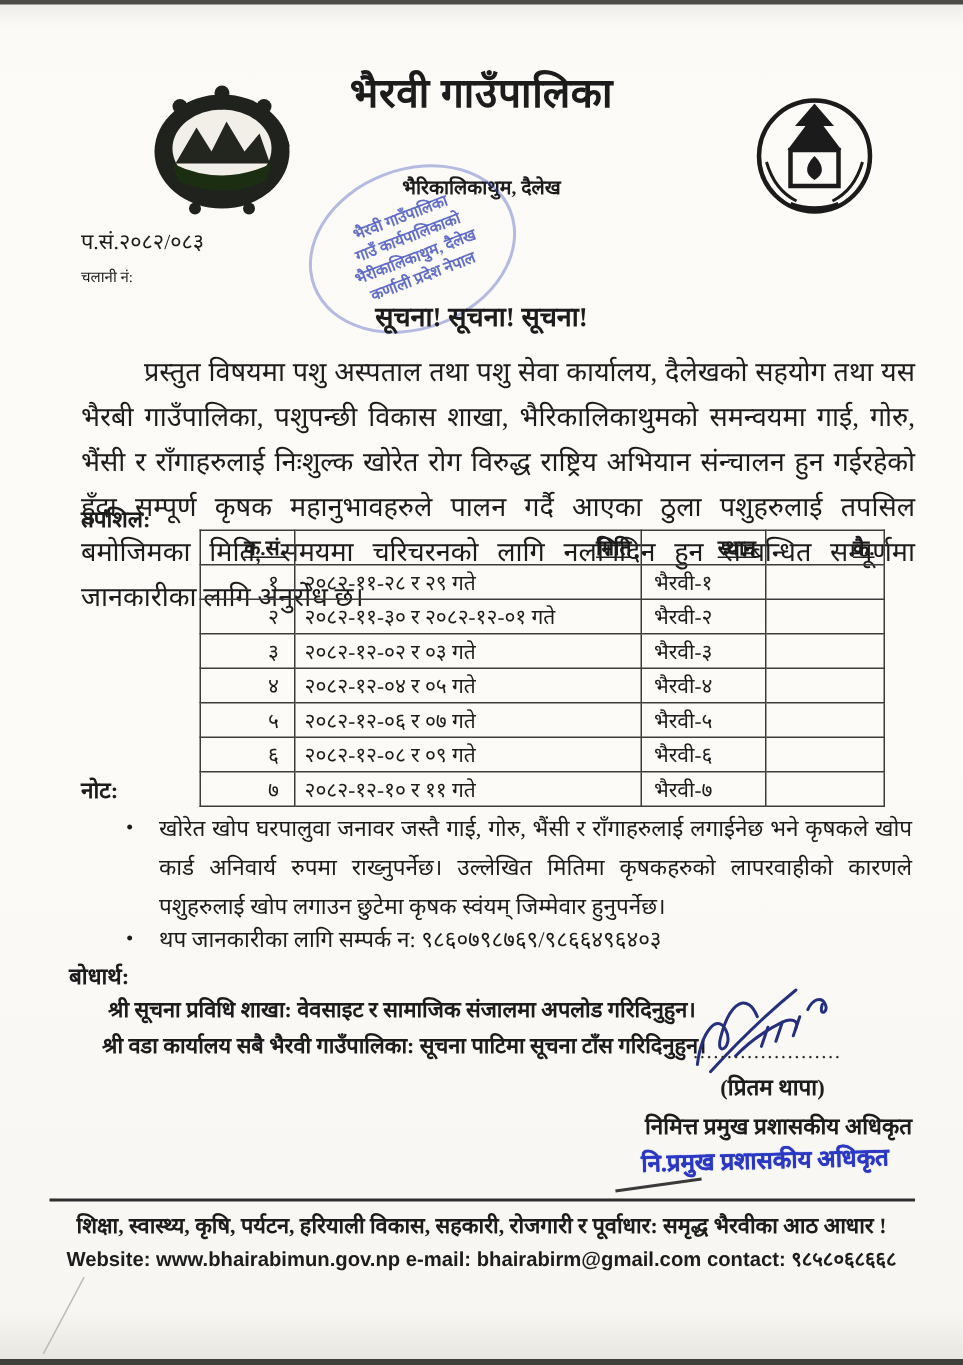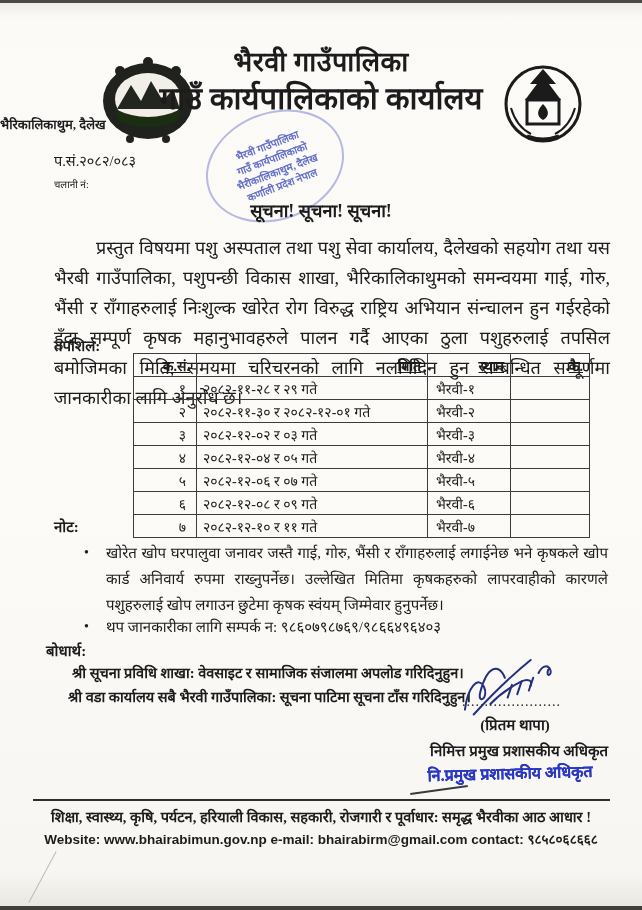--- a/index.html
+++ b/index.html
@@ -9,21 +9,21 @@
     font-family:"Liberation Serif","DejaVu Serif",serif;
     color:#1c1c1c;
   }
   .abs{position:absolute;}
   .scan-edge-top{top:0;left:0;width:100%;height:3px;background:#4a4a46;}
   .scan-edge-bottom{bottom:0;left:0;width:100%;height:4px;background:#3f3f3c;}
   .scan-scratch{left:42px;top:848px;width:1px;height:58px;background:#bcbcb6;transform:rotate(28deg);}
   
   .hdr-muni{top:42px;left:0;width:100%;text-align:center;font-size:27px;font-weight:700;letter-spacing:.5px;}
   .hdr-office{top:76px;left:0;width:100%;text-align:center;font-size:31px;font-weight:600;}
-  .hdr-addr1{top:115px;left:0;width:100%;font-size:13px;font-weight:700;}
+  .hdr-addr1{top:115px;left:0;width:100%;text-align:center;font-size:13px;font-weight:700;}
   .hdr-addr2{top:134px;left:0;width:100%;text-align:center;font-size:13px;font-weight:700;}
   .emblem-left{top:55px;left:100px;width:97px;height:96px;}
   .emblem-right{top:60px;left:497px;width:92px;height:92px;}
   
   .stamp-center{
     top:112px;left:204px;width:138px;height:104px;
     transform:rotate(-21deg);
     border:2px solid rgba(62,78,190,.42);border-radius:50%;
     display:flex;flex-direction:column;align-items:center;justify-content:center;
     color:rgba(54,70,186,.85);font-size:10.5px;font-weight:700;line-height:1.35;
@@ -104,21 +104,20 @@
       <path d="M46 9 L33 24 L40 24 L28 40 L64 40 L52 24 L59 24 Z" fill="#1b1b1b"></path>
       <path d="M30 40 L62 40 L62 64 L30 64 Z" fill="none" stroke="#1b1b1b" stroke-width="3"></path>
       <path d="M46 44 C52 50 53 56 46 60 C39 56 40 50 46 44 Z" fill="#1b1b1b"></path>
       <path d="M14 48 C18 62 26 70 34 74" fill="none" stroke="#1b1b1b" stroke-width="2"></path>
       <path d="M78 48 C74 62 66 70 58 74" fill="none" stroke="#1b1b1b" stroke-width="2"></path>
       <path d="M30 76 Q46 82 62 76" fill="none" stroke="#1b1b1b" stroke-width="3"></path>
     </svg>
   </div>
 
   <div class="abs hdr-muni">भैरवी गाउँपालिका</div>
-  <div class="abs hdr-office">गाउँ कार्यपालिकाको कार्यालय</div>
   <div class="abs hdr-addr1">भैरिकालिकाथुम, दैलेख</div>
 
   <div class="abs stamp-center">
     <div>भैरवी गाउँपालिका</div>
     <div>गाउँ कार्यपालिकाको</div>
     <div>भैरीकालिकाथुम, दैलेख</div>
     <div>कर्णाली प्रदेश नेपाल</div>
   </div>
 
   <div class="abs ref-no">प.सं.२०८२/०८३</div>

